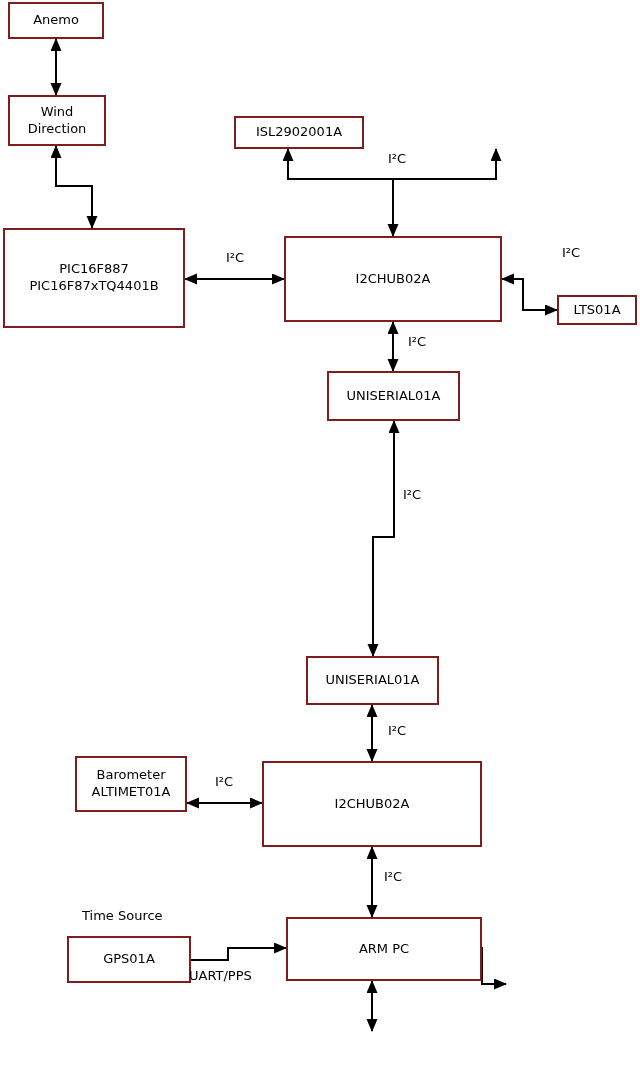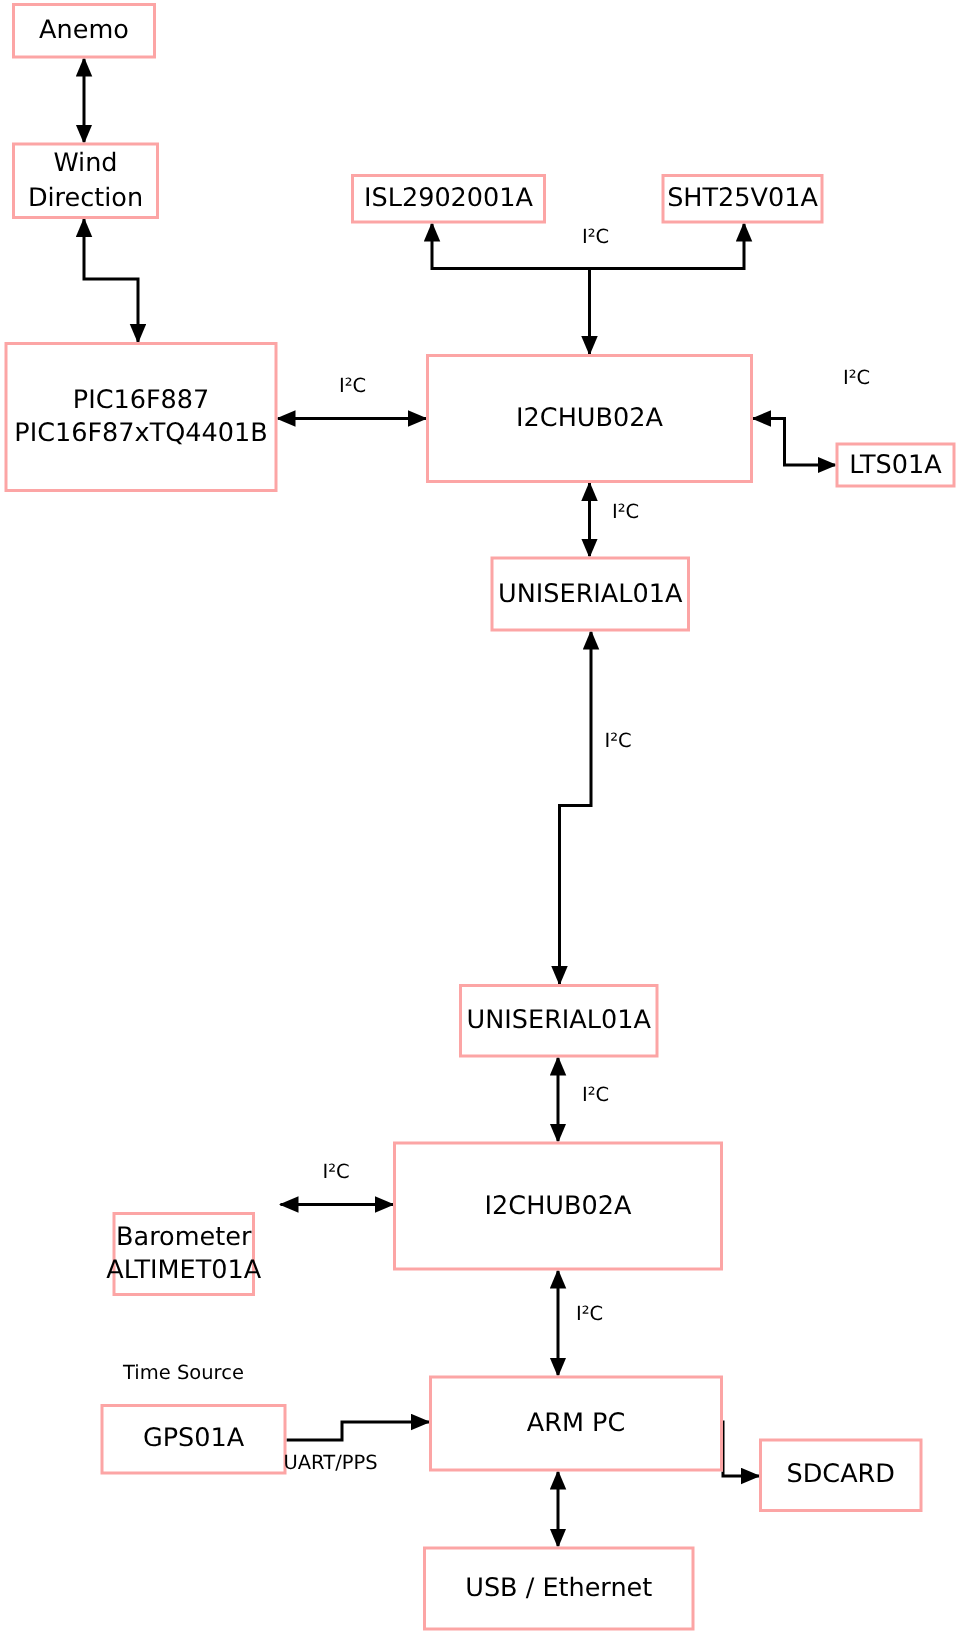--- a/index.html
+++ b/index.html
@@ -18,28 +18,28 @@
     width: 640px; height: 1089px;
   }
   svg.connectors path {
     fill: none;
     stroke: #000000;
     stroke-width: 2;
   }
   .box {
     position: absolute;
     box-sizing: border-box;
-    border: 2px solid #fca5a5;
+    border: 2px solid #7f1d1d;
     background: #ffffff;
     display: flex;
     flex-direction: column;
     align-items: center;
     justify-content: center;
     text-align: center;
-    font-size: 17px;
+    font-size: 13px;
     line-height: 1.3;
     white-space: nowrap;
   }
   .box span { display: block; }
   .lbl {
     position: absolute;
     font-size: 13px;
     white-space: nowrap;
   }
 </style>
@@ -81,64 +81,55 @@
 
   <div class="box" style="left:3px;top:228px;width:182px;height:100px">
     <span>PIC16F887</span>
     <span>PIC16F87xTQ4401B</span>
   </div>
 
   <div class="box" style="left:234px;top:116px;width:130px;height:33px">
     <span>ISL2902001A</span>
   </div>
 
-  <div class="box" style="left:441px;top:116px;width:108px;height:33px">
-    <span>SHT25V01A</span>
-  </div>
 
   <div class="box" style="left:284px;top:236px;width:218px;height:86px">
     <span>I2CHUB02A</span>
   </div>
 
   <div class="box" style="left:557px;top:295px;width:80px;height:30px">
     <span>LTS01A</span>
   </div>
 
   <div class="box" style="left:327px;top:371px;width:133px;height:50px">
     <span>UNISERIAL01A</span>
   </div>
 
   <div class="box" style="left:306px;top:656px;width:133px;height:49px">
     <span>UNISERIAL01A</span>
   </div>
 
-  <div class="box" style="left:75px;top:808px;width:95px;height:56px">
+  <div class="box" style="left:75px;top:756px;width:112px;height:56px">
     <span>Barometer</span>
     <span>ALTIMET01A</span>
   </div>
 
   <div class="box" style="left:262px;top:761px;width:220px;height:86px">
     <span>I2CHUB02A</span>
   </div>
 
   <div class="box" style="left:67px;top:936px;width:124px;height:47px">
     <span>GPS01A</span>
   </div>
 
   <div class="box" style="left:286px;top:917px;width:196px;height:64px">
     <span>ARM PC</span>
   </div>
 
-  <div class="box" style="left:506px;top:959px;width:109px;height:49px">
-    <span>SDCARD</span>
-  </div>
 
-  <div class="box" style="left:282px;top:1031px;width:181px;height:56px">
-    <span>USB / Ethernet</span>
-  </div>
 
   <span class="lbl" style="left:226px;top:250px">I²C</span>
   <span class="lbl" style="left:388px;top:151px">I²C</span>
   <span class="lbl" style="left:562px;top:245px">I²C</span>
   <span class="lbl" style="left:408px;top:334px">I²C</span>
   <span class="lbl" style="left:403px;top:487px">I²C</span>
   <span class="lbl" style="left:388px;top:723px">I²C</span>
   <span class="lbl" style="left:215px;top:774px">I²C</span>
   <span class="lbl" style="left:384px;top:869px">I²C</span>
 

